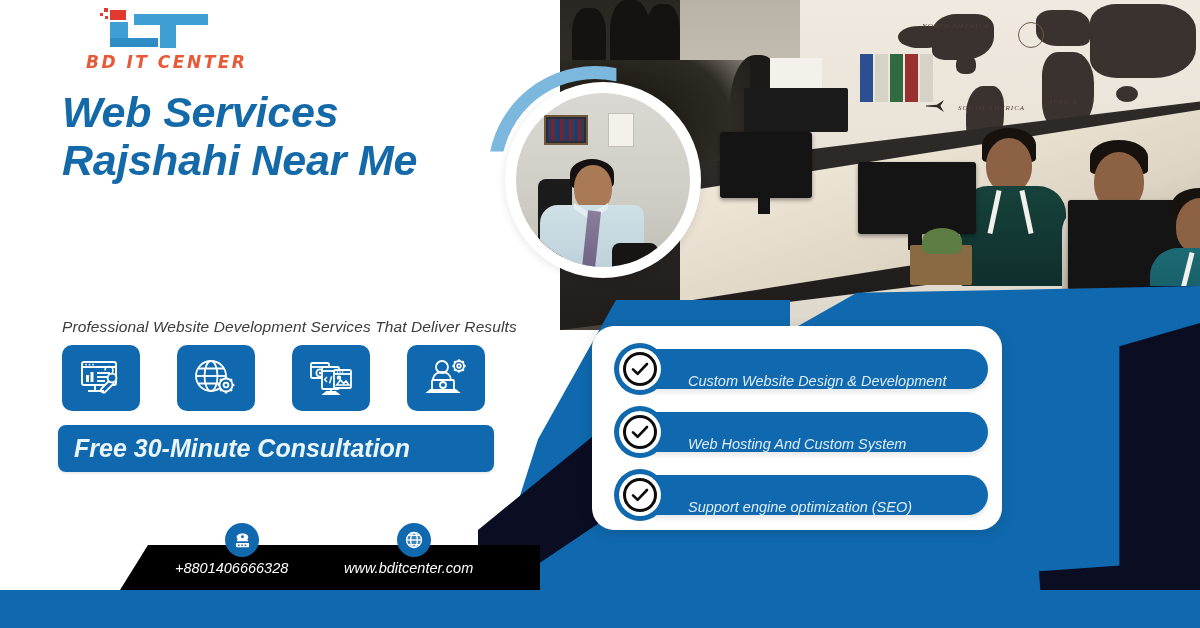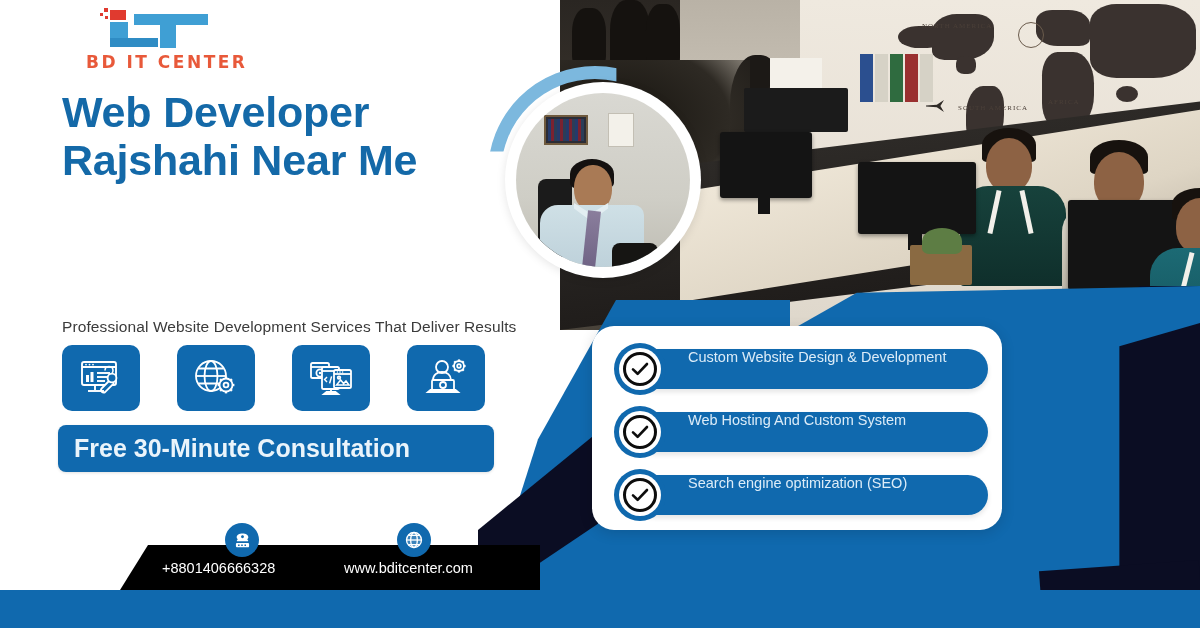--- a/index.html
+++ b/index.html
@@ -2,21 +2,21 @@
 <html><head>
 <meta charset="utf-8">
 <style>
   * { margin:0; padding:0; box-sizing:border-box; }
   html,body { width:1200px; height:628px; overflow:hidden; }
   body {
     font-family:"Liberation Sans", sans-serif;
     background:#ffffff;
     position:relative;
   }
-  .banner { position:absolute; inset:0; width:1200px; height:628px; overflow:hidden; background:#fff; }
+  .banner { position:absolute; inset:0; width:1200px; height:628px; overflow:hidden; background:#fff;font-style:italic; }
 
   
   .photo-area {
     position:absolute; left:560px; top:0; width:640px; height:330px;
     overflow:hidden;
     background:#ece7de;
   }
   .office-wall {
     position:absolute; inset:0;
     background:
@@ -220,21 +220,21 @@
     position:absolute; left:120px; top:545px; width:420px; height:45px;
     background:#000000;
     clip-path:polygon(28px 0, 100% 0, 100% 100%, 0 100%);
     z-index:6;
   }
   .contact-row {
     position:absolute; left:120px; top:545px; width:420px; height:45px;
     display:flex; align-items:center; z-index:8; color:#ffffff; font-size:14.5px;
   }
   .contact-item { position:absolute; white-space:nowrap; }
-  .contact-item.phone { left:42px; }
+  .contact-item.phone { left:55px; }
   .contact-item.web { left:224px; }
   .contact-badge {
     position:absolute; top:-22px; width:34px; height:34px; border-radius:50%;
     background:#1069ae; display:flex; align-items:center; justify-content:center;
     color:#fff; z-index:9;
   }
   .badge-phone { left:105px; }
   .badge-web { left:277px; }
   .blue-bottom {
     position:absolute; left:0; bottom:0; width:1200px; height:38px;
@@ -282,21 +282,21 @@
     position:absolute; left:592px; top:326px; width:410px; height:204px;
     background:#ffffff; border-radius:22px;
     box-shadow:0 3px 14px rgba(0,0,0,.14);
     z-index:10; padding:17px 16px;
   }
   .check-row { position:relative; height:57px; margin-bottom:6px; }
   .check-row:last-child { margin-bottom:0; }
   .check-pill {
     position:absolute; left:28px; top:6px; width:352px; height:40px;
     background:#1069ae; border-radius:20px;
-    display:flex; align-items:flex-start; padding-left:52px;
+    display:flex; align-items:flex-end; padding-left:52px;
     color:#dcecf8; font-size:14.5px;
     box-shadow:0 3px 5px rgba(0,0,0,.10);
   }
   .check-icon {
     position:absolute; left:6px; top:0px; width:52px; height:52px;
     border-radius:50%; background:#1069ae;
     display:flex; align-items:center; justify-content:center; z-index:2;
   }
   .check-icon-inner {
     width:42px; height:42px; border-radius:50%;
@@ -425,21 +425,21 @@
       <rect x="22" y="4" width="16" height="10" fill="#e03a2f"></rect>
       <rect x="16" y="2" width="4" height="4" fill="#e03a2f"></rect>
       <rect x="12" y="7" width="3" height="3" fill="#e03a2f"></rect>
       <rect x="17" y="10" width="3" height="3" fill="#e03a2f"></rect>
       <rect x="46" y="8" width="74" height="11" fill="#3f9fd4"></rect>
       <rect x="72" y="8" width="16" height="34" fill="#3f9fd4"></rect>
     </svg>
     <div class="logo-name">BD IT CENTER</div>
   </div>
 
-  <h1 class="headline">Web Developer Rajshahi Near Me</h1>
+  <h1 class="headline">Web Services Rajshahi Near Me</h1>
   <div class="subhead">Professional Website Development Services That Deliver Results</div>
 
   <div class="icon-row">
 
     <div class="icon-box">
       <svg width="44" height="40" viewBox="0 0 44 40" fill="none" stroke="#ffffff" stroke-width="1.9">
         <rect x="3" y="4" width="34" height="23" rx="2"></rect>
         <line x1="3" y1="9" x2="37" y2="9"></line>
         <circle cx="7" cy="6.6" r="0.9" fill="#fff" stroke="none"></circle>
         <circle cx="10.5" cy="6.6" r="0.9" fill="#fff" stroke="none"></circle>
@@ -553,21 +553,21 @@
             <svg class="cm" width="18" height="14" viewBox="0 0 18 14" fill="none" stroke="#0d0d0d" stroke-width="2.6" stroke-linecap="round" stroke-linejoin="round">
               <path d="M2 7.4l4.6 4.4L16 2"></path>
             </svg>
           </div>
         </div>
       </div>
     </div>
 
     <div class="check-row">
       <div class="check-pill">
-        <span>Search engine optimization (SEO)</span>
+        <span>Support engine optimization (SEO)</span>
       </div>
       <div class="check-icon">
         <div class="check-icon-inner">
           <div class="check-icon-core">
             <svg class="cm" width="18" height="14" viewBox="0 0 18 14" fill="none" stroke="#0d0d0d" stroke-width="2.6" stroke-linecap="round" stroke-linejoin="round">
               <path d="M2 7.4l4.6 4.4L16 2"></path>
             </svg>
           </div>
         </div>
       </div>

